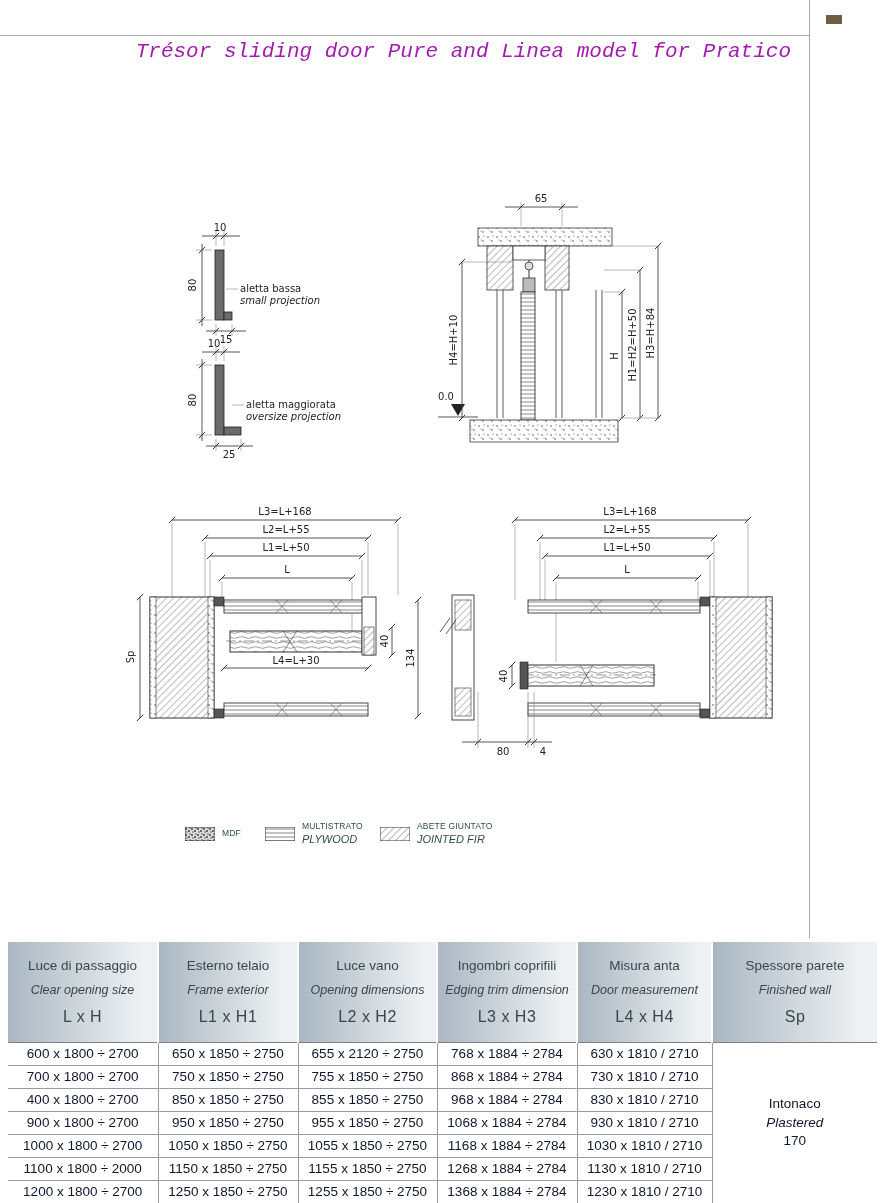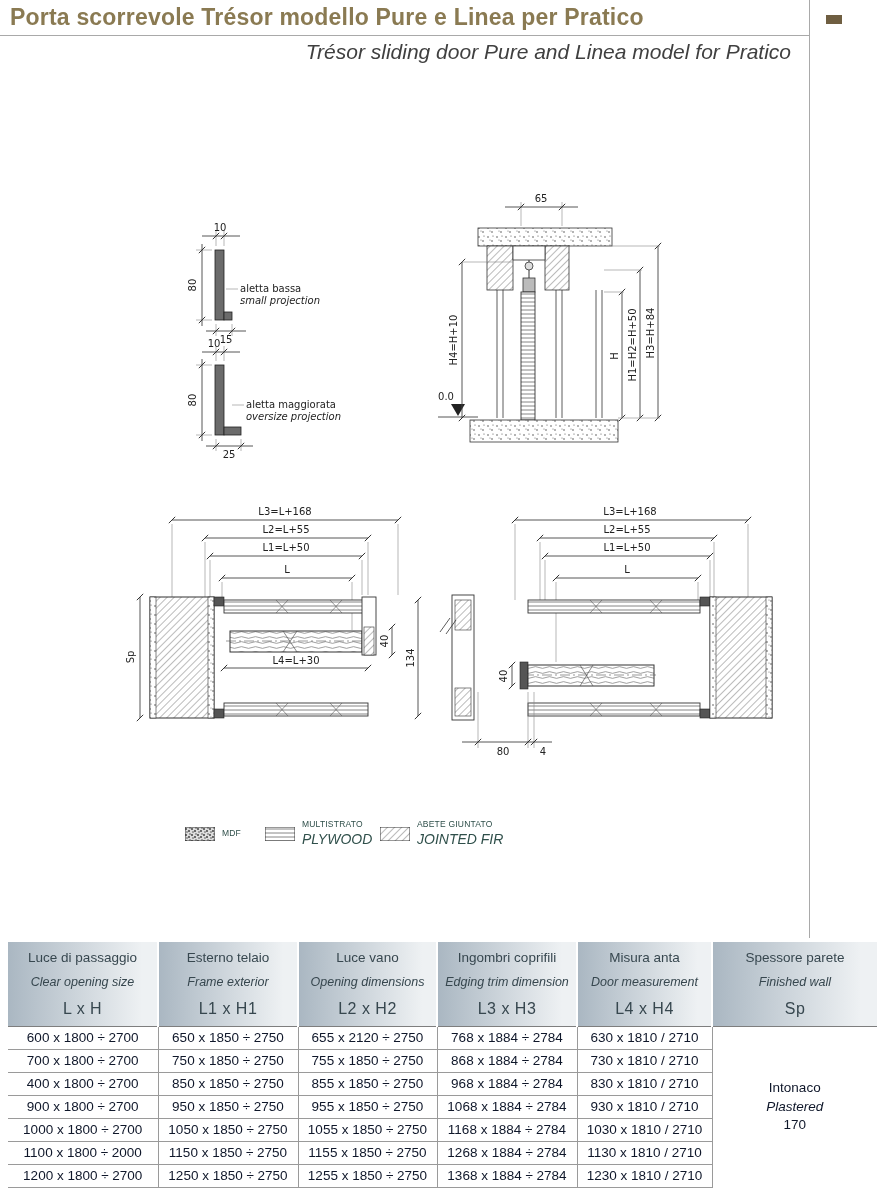--- a/index.html
+++ b/index.html
@@ -5,40 +5,40 @@
   * { margin:0; padding:0; box-sizing:border-box; }
   html,body { background:#fff; }
   body { width:885px; height:1203px; position:relative; overflow:hidden;
          font-family:"Liberation Sans", sans-serif; }
   .page { position:absolute; inset:0; background:#fff; }
 
   .title-it { position:absolute; left:10px; top:4px; font-size:23px; font-weight:bold;
               color:#8a7a52; letter-spacing:.2px; white-space:nowrap; }
   .rule-h  { position:absolute; left:0; top:35px; width:809px; height:1px; background:#a9a9a9; }
   .title-en{ position:absolute; left:0; top:40px; width:791px; text-align:right;
-             font-size:21px; font-style:italic; color:#404040; white-space:nowrap; }
+             font-size:21px; font-style:italic; color:#a21caf; white-space:nowrap;font-family:Liberation Mono, monospace; }
   .rule-v  { position:absolute; left:809px; top:0; width:1px; height:938px; background:#a9a9a9; }
   .marker  { position:absolute; left:826px; top:15px; width:16px; height:9px; background:#6f5e41; }
 
   svg.drawings { position:absolute; left:0; top:0; }
   svg .dim  { stroke:#444; stroke-width:.9; }
   svg .thin { stroke:#888; stroke-width:.6; }
   svg text.dt  { font-family:"DejaVu Sans", sans-serif; font-size:10px; fill:#222; }
   svg text.lbl { font-family:"DejaVu Sans", sans-serif; font-size:10px; fill:#222; }
   svg text.em  { font-style:italic; }
 
   .legend { position:absolute; top:818px; left:0; width:680px; height:36px; }
   .legend-item { position:absolute; top:0; height:32px; display:flex; align-items:center; gap:7px; }
   .legend-text { display:flex; flex-direction:column; justify-content:center; line-height:1.3; }
   .legend-it { font-size:8.5px; color:#2f4f4a; letter-spacing:.2px; }
-  .legend-en { font-size:14px; font-style:italic; color:#2f4f4a; }
+  .legend-en { font-size:11px; font-style:italic; color:#2f4f4a; }
 
   table.spec { position:absolute; left:8px; top:942px; width:869px;
                border-collapse:collapse; table-layout:fixed; }
-  table.spec th { height:84px; vertical-align:middle; text-align:center; font-weight:normal;
+  table.spec th { height:100px; vertical-align:middle; text-align:center; font-weight:normal;
                color:#37474f; padding:6px 6px;
                background:linear-gradient(to right,#aab7c2,#eef1f3 90%);
                border-left:2px solid #fff; }
   table.spec th:first-child { border-left:none; }
   .th-it   { font-size:13.5px; }
   .th-en   { font-size:12.5px; font-style:italic; margin-top:10px; }
   .th-code { font-size:16px; margin-top:11px; letter-spacing:.5px; }
   table.spec td { height:23px; text-align:center; font-size:13.5px; color:#0f172a;
                border-bottom:1px solid #9a9a9a; border-left:1px solid #9a9a9a;
                padding:0 2px; white-space:nowrap; }
@@ -46,21 +46,20 @@
   table.spec tbody tr:first-child td { border-top:1px solid #7e7e7e; }
   td.wall-cell { border-bottom:none !important; vertical-align:middle;
                  font-size:13px; color:#222; line-height:1.35; }
   td.wall-cell .em { font-style:italic; }
 </style>
 </head>
 <body>
 
 <div class="page">
 
-  <div class="title-it">Porta scorrevole Trésor modello Pure e Linea per Pratico</div>
   <div class="rule-h"></div>
   <div class="title-en">Trésor sliding door Pure and Linea model for Pratico</div>
   <div class="rule-v"></div>
   <div class="marker"></div>
 
   <svg class="drawings" width="810" height="770" viewBox="0 0 810 770">
     <defs>
       <pattern id="pHatch" width="5" height="5" patternUnits="userSpaceOnUse" patternTransform="rotate(45)">
         <rect width="5" height="5" fill="#fff"></rect>
           <line x1="0" y1="0" x2="0" y2="5" stroke="#777" stroke-width="1"></line>

